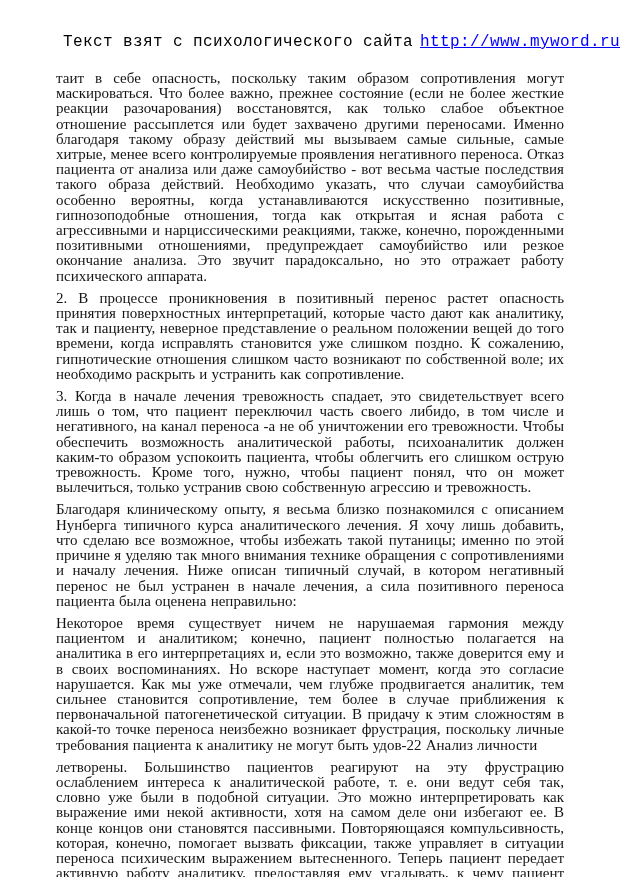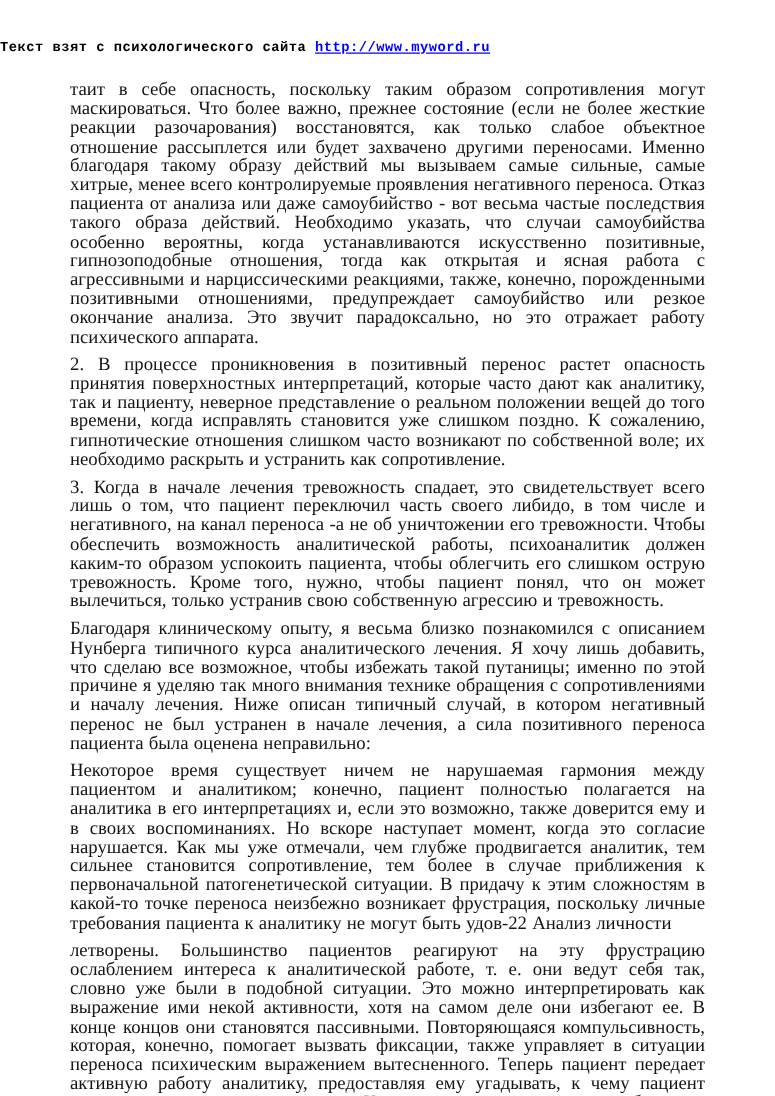--- a/index.html
+++ b/index.html
@@ -10,24 +10,24 @@
   .page {
     position: relative;
     width: 620px;
     height: 877px;
     background: #ffffff;
     overflow: hidden;
     font-family: "Liberation Serif", "DejaVu Serif", serif;
     color: #141414;
   }
   .banner {
-    text-align: left;
+    text-align: right;
     font-family: "Liberation Mono", "DejaVu Sans Mono", monospace;
-    font-weight: bold;
-    font-size: 11px;
+    font-weight: normal;
+    font-size: 16px;
     letter-spacing: 0.4px;
     color: #000000;
     white-space: nowrap;
   }
   .banner.header { padding-top: 33px; }
   .banner.footer { margin-top: 8px; }
   .banner .link {
     color: #0000ff;
     text-decoration: underline;
     margin-left: 7px;

